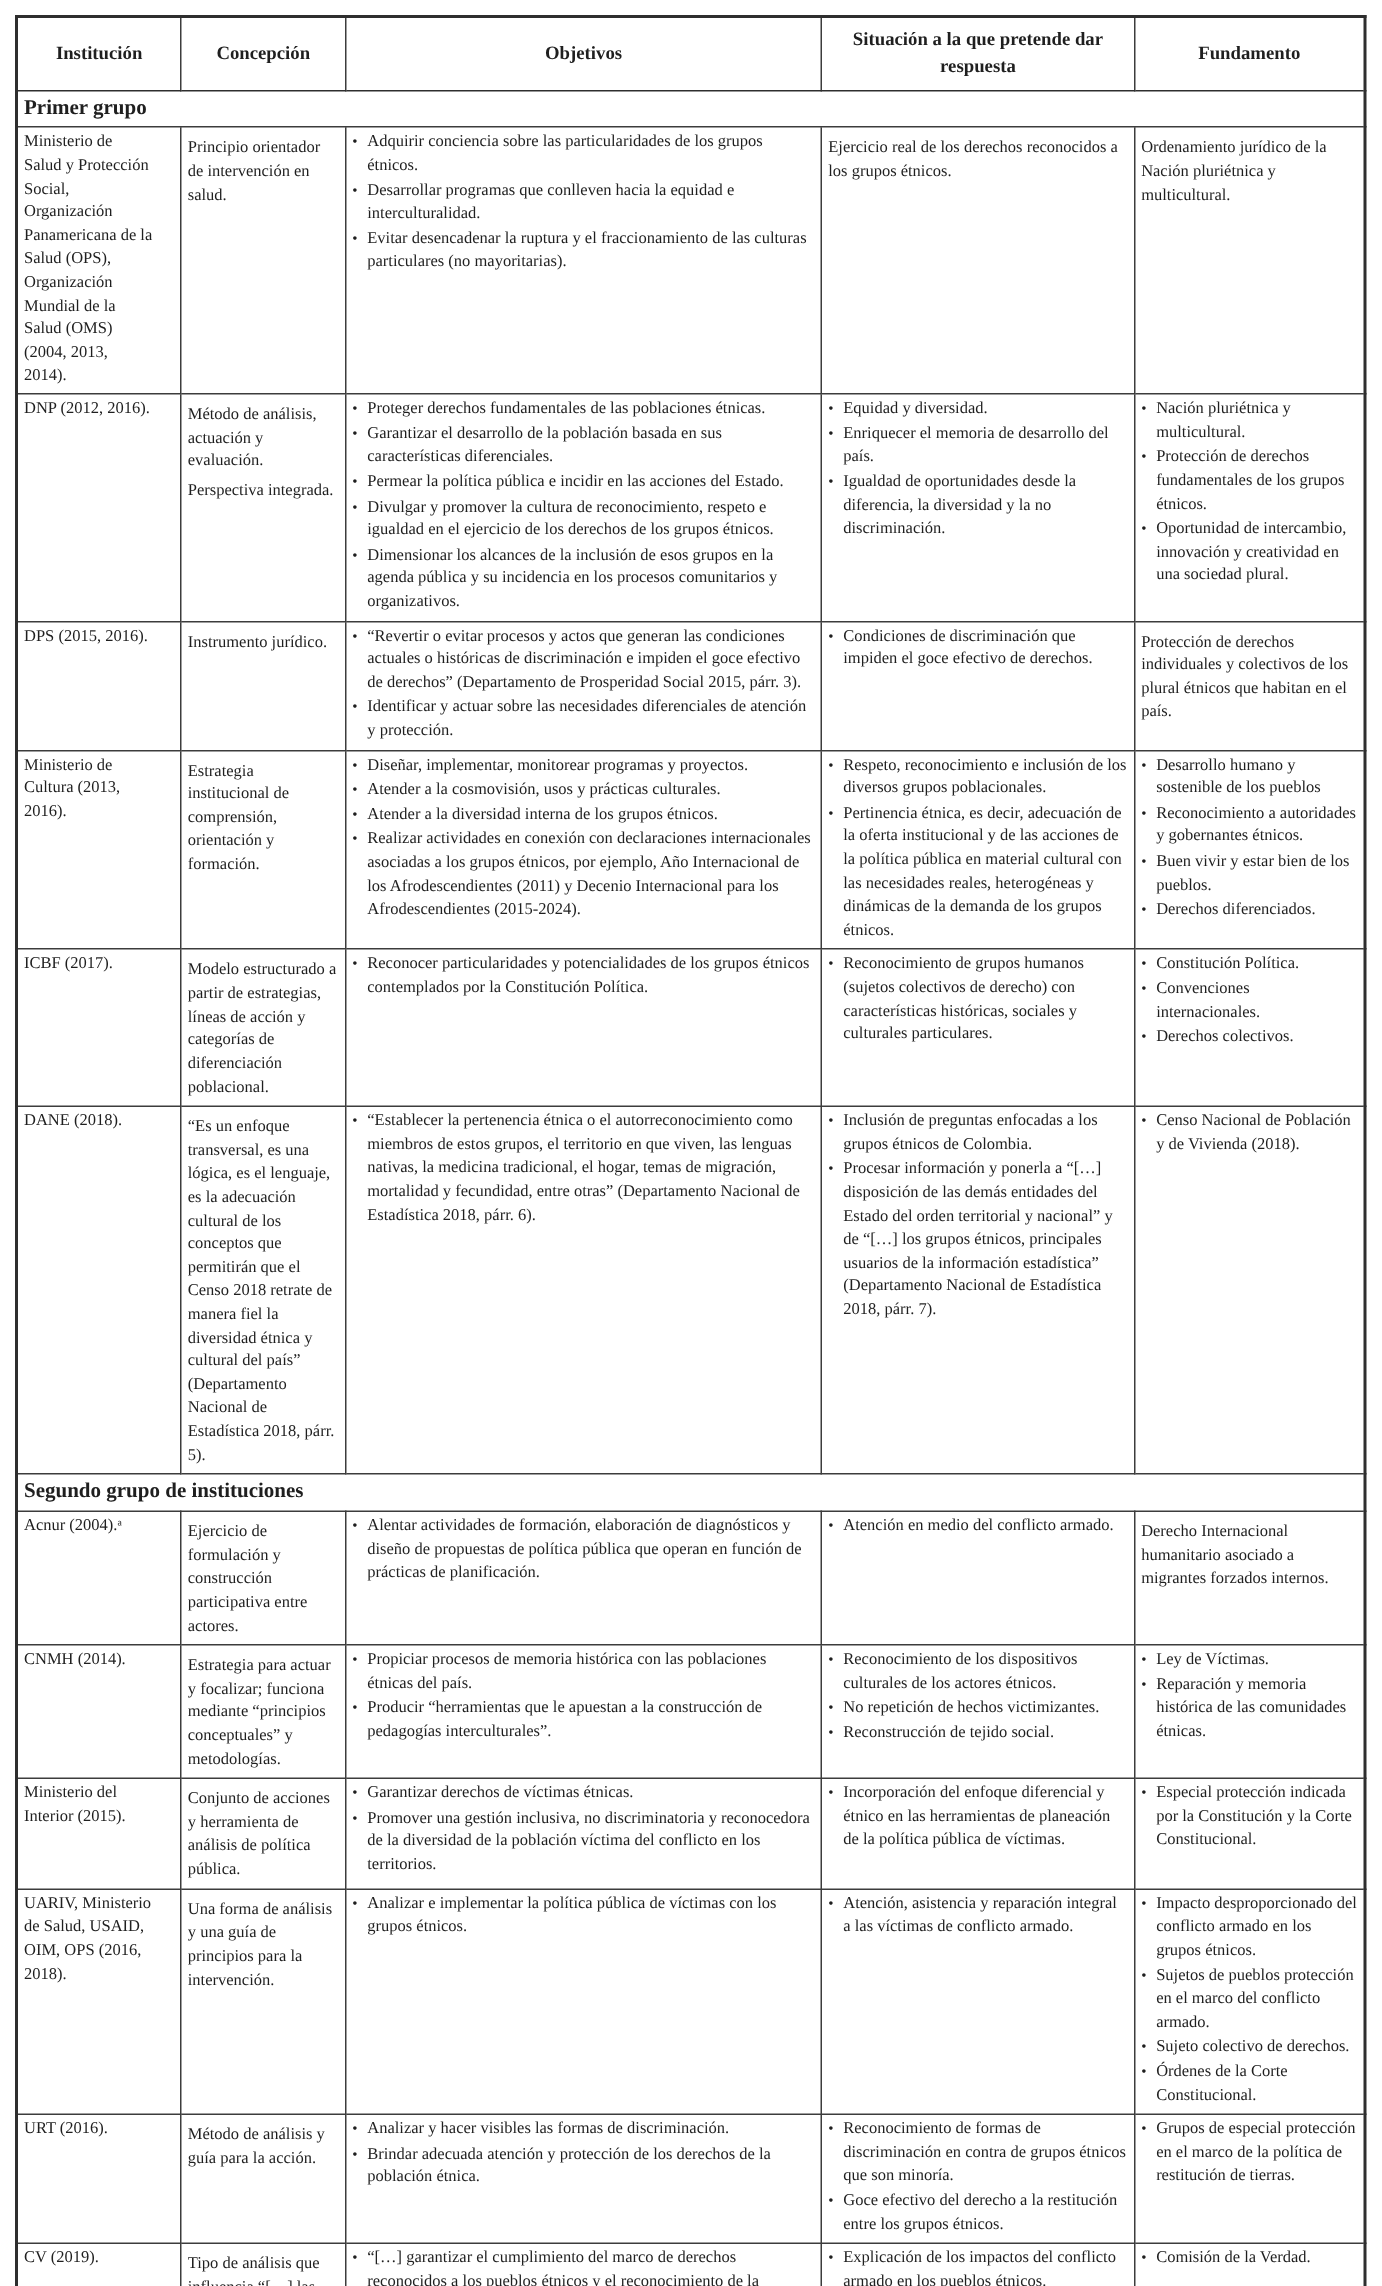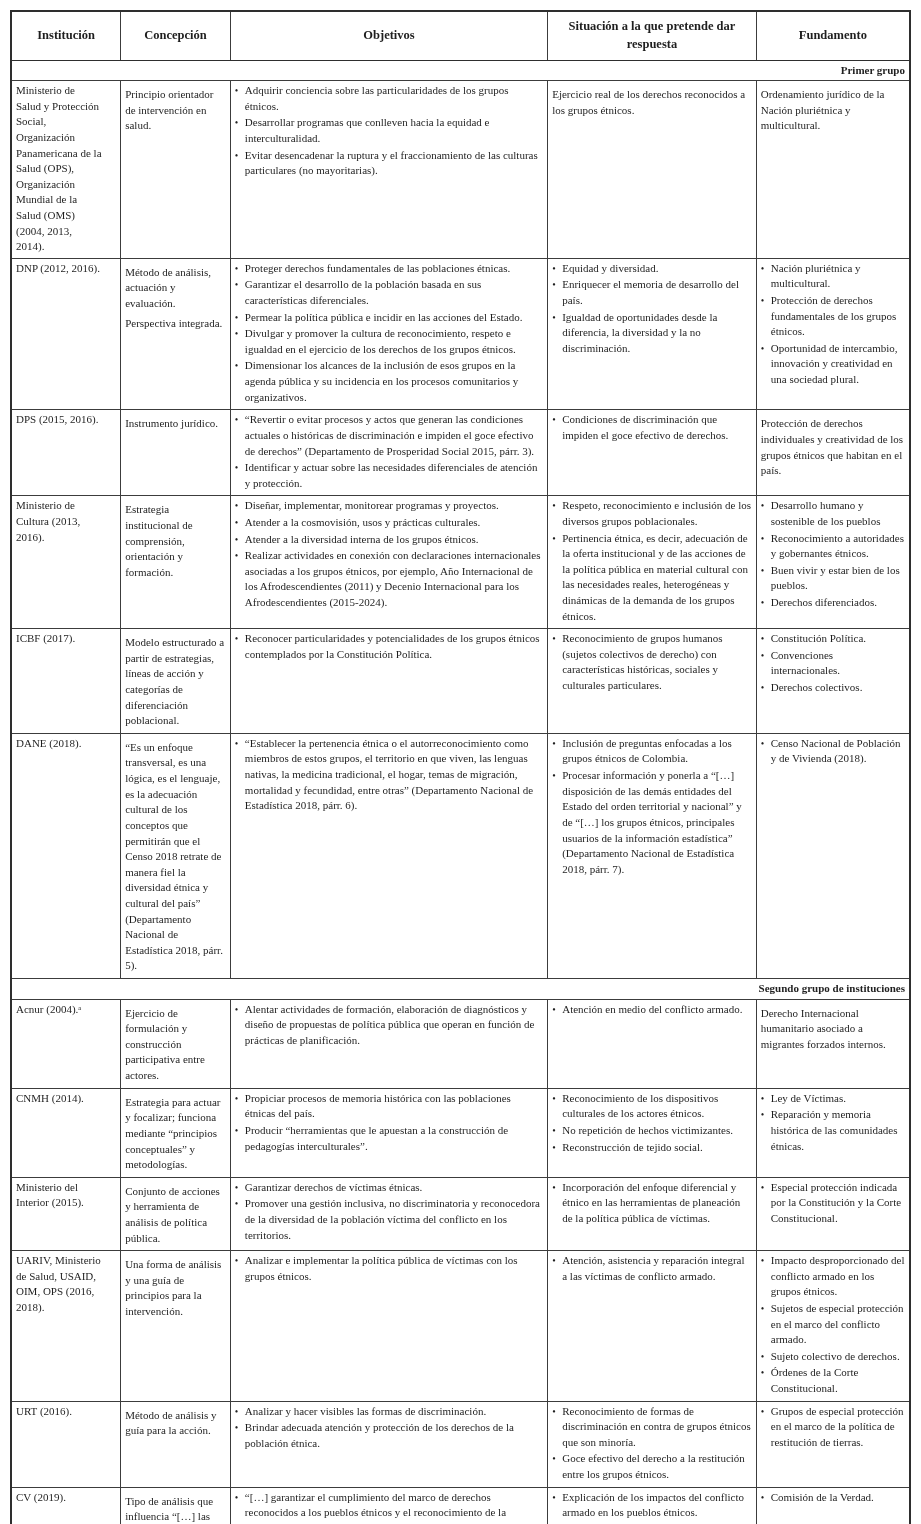--- a/index.html
+++ b/index.html
@@ -37,23 +37,23 @@
   }
   .inst-table thead th {
     font-weight: bold;
     font-size: 12.5px;
     text-align: center;
     vertical-align: middle;
     padding: 6px 4px;
     border-bottom: 1.5px solid #2e2e2e;
   }
   tr.group-row td {
-    text-align: right;
+    text-align: left;
     font-weight: bold;
-    font-size: 11px;
+    font-size: 14px;
     padding: 2px 4px;
     border-top: 1.5px solid #2e2e2e;
     border-bottom: 1px solid #3c3c3c;
   }
   td.cell-institucion {
     padding-right: 18px;
     font-family: Liberation Serif, serif;
   }
   .para {
     margin: 4px 0 1px 0;
@@ -202,21 +202,21 @@
               <span class="txt">Identificar y actuar sobre las necesidades diferenciales de atención y protección.</span>
             </div>
           </td>
     <td>
             <div class="li">
               <span class="bullet">•</span>
               <span class="txt">Condiciones de discriminación que impiden el goce efectivo de derechos.</span>
             </div>
           </td>
     <td>
-            <div class="para">Protección de derechos individuales y creatividad de los grupos étnicos que habitan en el país.</div>
+            <div class="para">Protección de derechos individuales y colectivos de los plural étnicos que habitan en el país.</div>
           </td>
   </tr>
 
   <tr>
     <td class="cell-institucion">Ministerio de Cultura (2013, 2016).</td>
     <td>
             <div class="para">Estrategia institucional de comprensión, orientación y formación.</div>
           </td>
     <td>
             <div class="li">
@@ -441,21 +441,21 @@
               <span class="txt">Atención, asistencia y reparación integral a las víctimas de conflicto armado.</span>
             </div>
           </td>
     <td>
             <div class="li">
               <span class="bullet">•</span>
               <span class="txt">Impacto desproporcionado del conflicto armado en los grupos étnicos.</span>
             </div>
             <div class="li">
               <span class="bullet">•</span>
-              <span class="txt">Sujetos de especial protección en el marco del conflicto armado.</span>
+              <span class="txt">Sujetos de pueblos protección en el marco del conflicto armado.</span>
             </div>
             <div class="li">
               <span class="bullet">•</span>
               <span class="txt">Sujeto colectivo de derechos.</span>
             </div>
             <div class="li">
               <span class="bullet">•</span>
               <span class="txt">Órdenes de la Corte Constitucional.</span>
             </div>
           </td>

